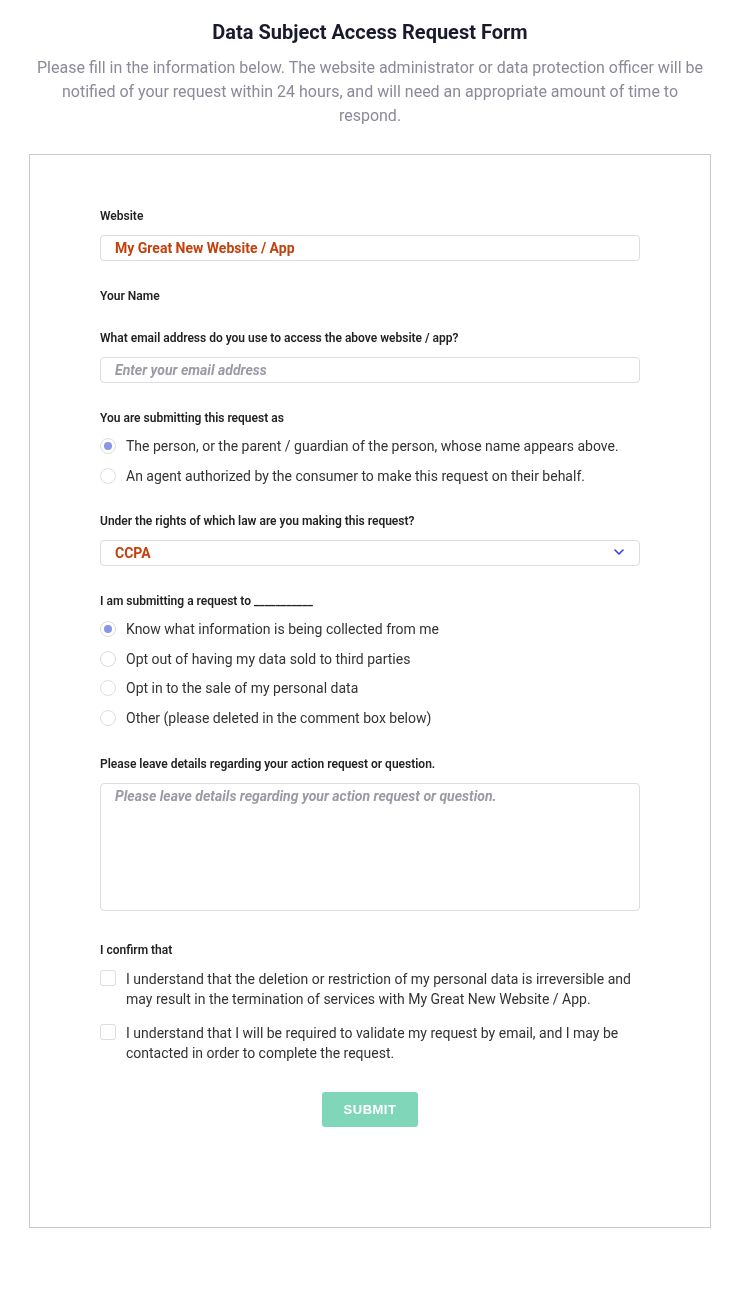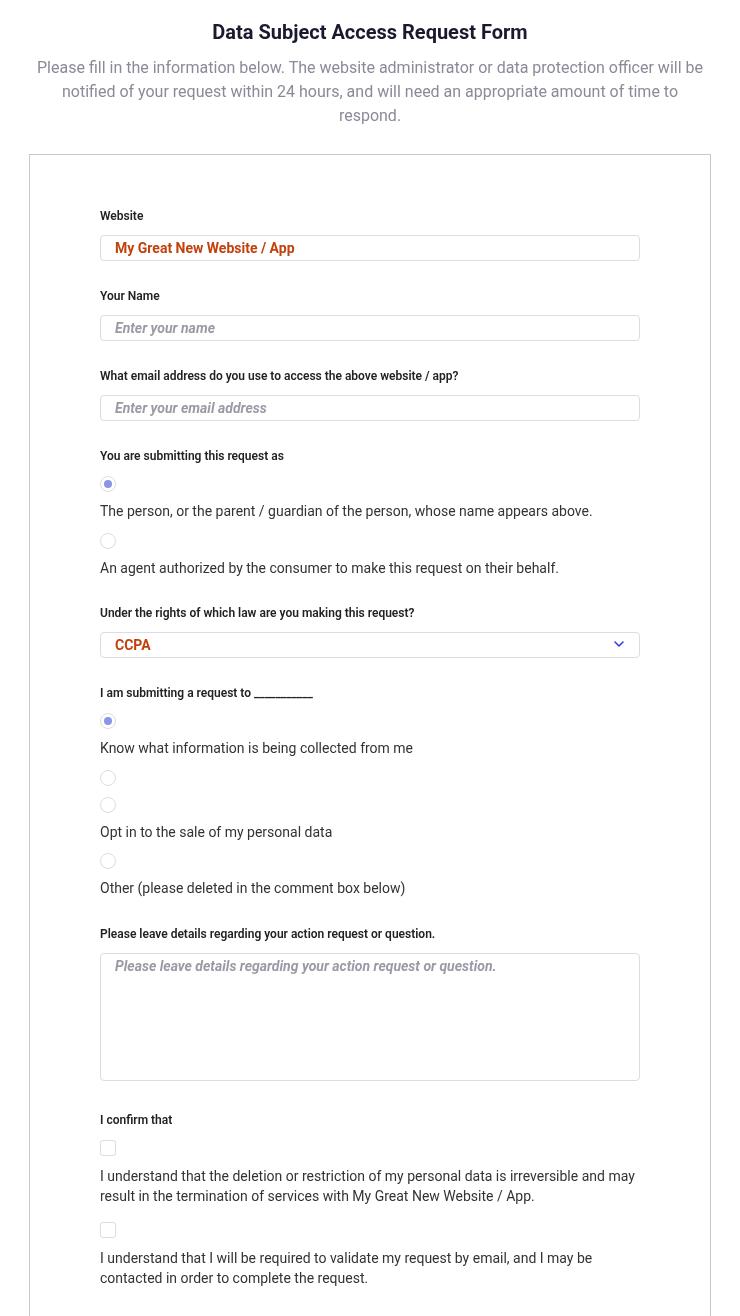--- a/index.html
+++ b/index.html
@@ -53,21 +53,20 @@
   }
   .text-input::placeholder, .textarea::placeholder {
     color: #9a9aa6;
     font-style: italic;
   }
   .radio-row, .check-row {
     display: flex;
     align-items: flex-start;
     gap: 10px;
     margin-bottom: 10px;
-    flex-direction: column;
   }
   .radio {
     width: 16px; height: 16px;
     border: 1px solid #dcdce2;
     border-radius: 50%;
     flex-shrink: 0;
     margin-top: 1px;
     display: flex; align-items: center; justify-content: center;
     cursor: pointer;
   }
@@ -101,21 +100,21 @@
   }
   .chevron svg { width: 12px; height: 12px; }
   .textarea {
     min-height: 128px;
     resize: none;
   }
   .confirm-block .check-row { margin-bottom: 14px; }
   .confirm-block .option-text { line-height: 1.45; }
   .submit-row {
     display: flex;
-    justify-content: flex-start;
+    justify-content: center;
     margin-top: 24px;
   }
   .submit-btn {
     background: #7fd6b8;
     color: #fff;
     border: none;
     padding: 10px 22px;
     font-size: 13px;
     font-weight: 600;
     letter-spacing: 0.5px;
@@ -131,21 +130,20 @@
 
 <div class="form-box">
 
   <div class="field">
     <label class="label">Website</label>
     <input type="text" class="text-input" value="My Great New Website / App" style="">
   </div>
 
   <div class="field">
     <label class="label">Your Name</label>
-    <input type="text" class="text-input" placeholder="Enter your name" style="">
   </div>
 
   <div class="field">
     <label class="label">What email address do you use to access the above website / app?</label>
     <input type="text" class="text-input" placeholder="Enter your email address" style="">
   </div>
 
   <div class="field">
     <label class="label">You are submitting this request as</label>
     <div class="radio-row">
@@ -171,20 +169,21 @@
   </div>
 
   <div class="field">
     <label class="label">I am submitting a request to ___________</label>
     <div class="radio-row">
       <span class="radio selected"></span>
       <span class="option-text">Know what information is being collected from me</span>
     </div>
     <div class="radio-row">
       <span class="radio"></span>
+      <span class="option-text">Opt out of having my data sold to third parties</span>
     </div>
     <div class="radio-row">
       <span class="radio"></span>
       <span class="option-text">Opt in to the sale of my personal data</span>
     </div>
     <div class="radio-row">
       <span class="radio"></span>
       <span class="option-text">Other (please deleted in the comment box below)</span>
     </div>
   </div>

